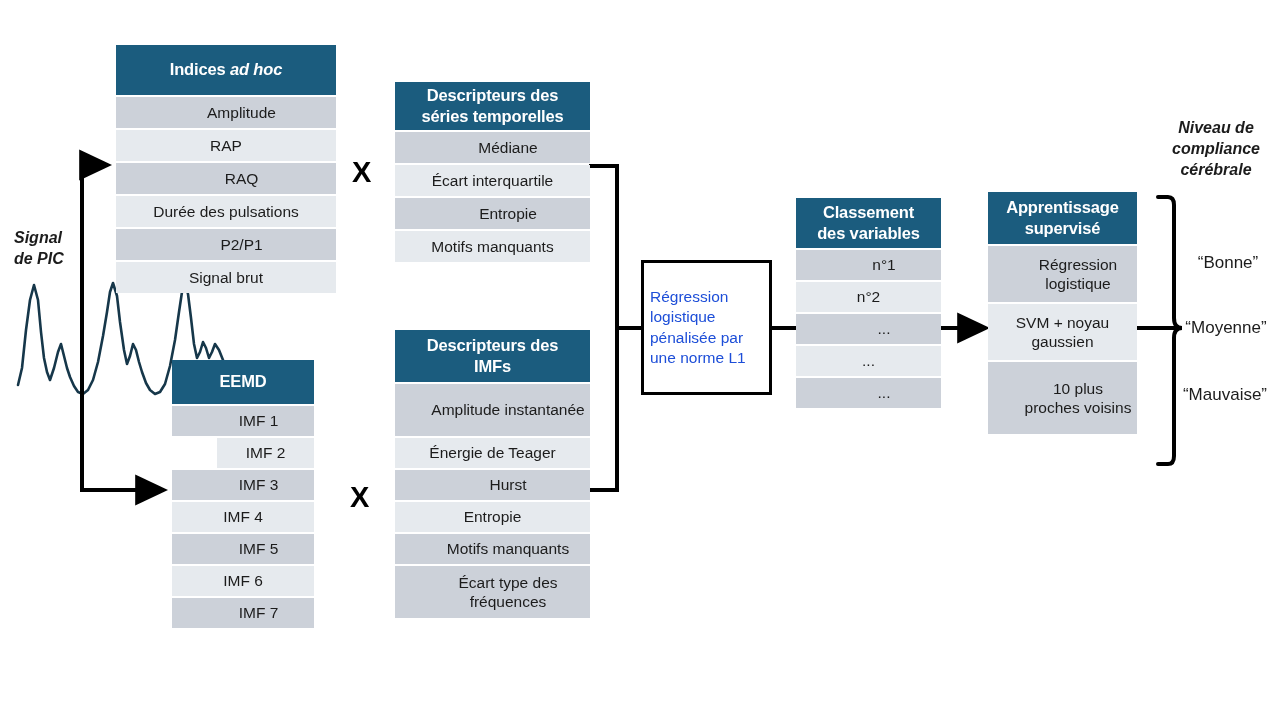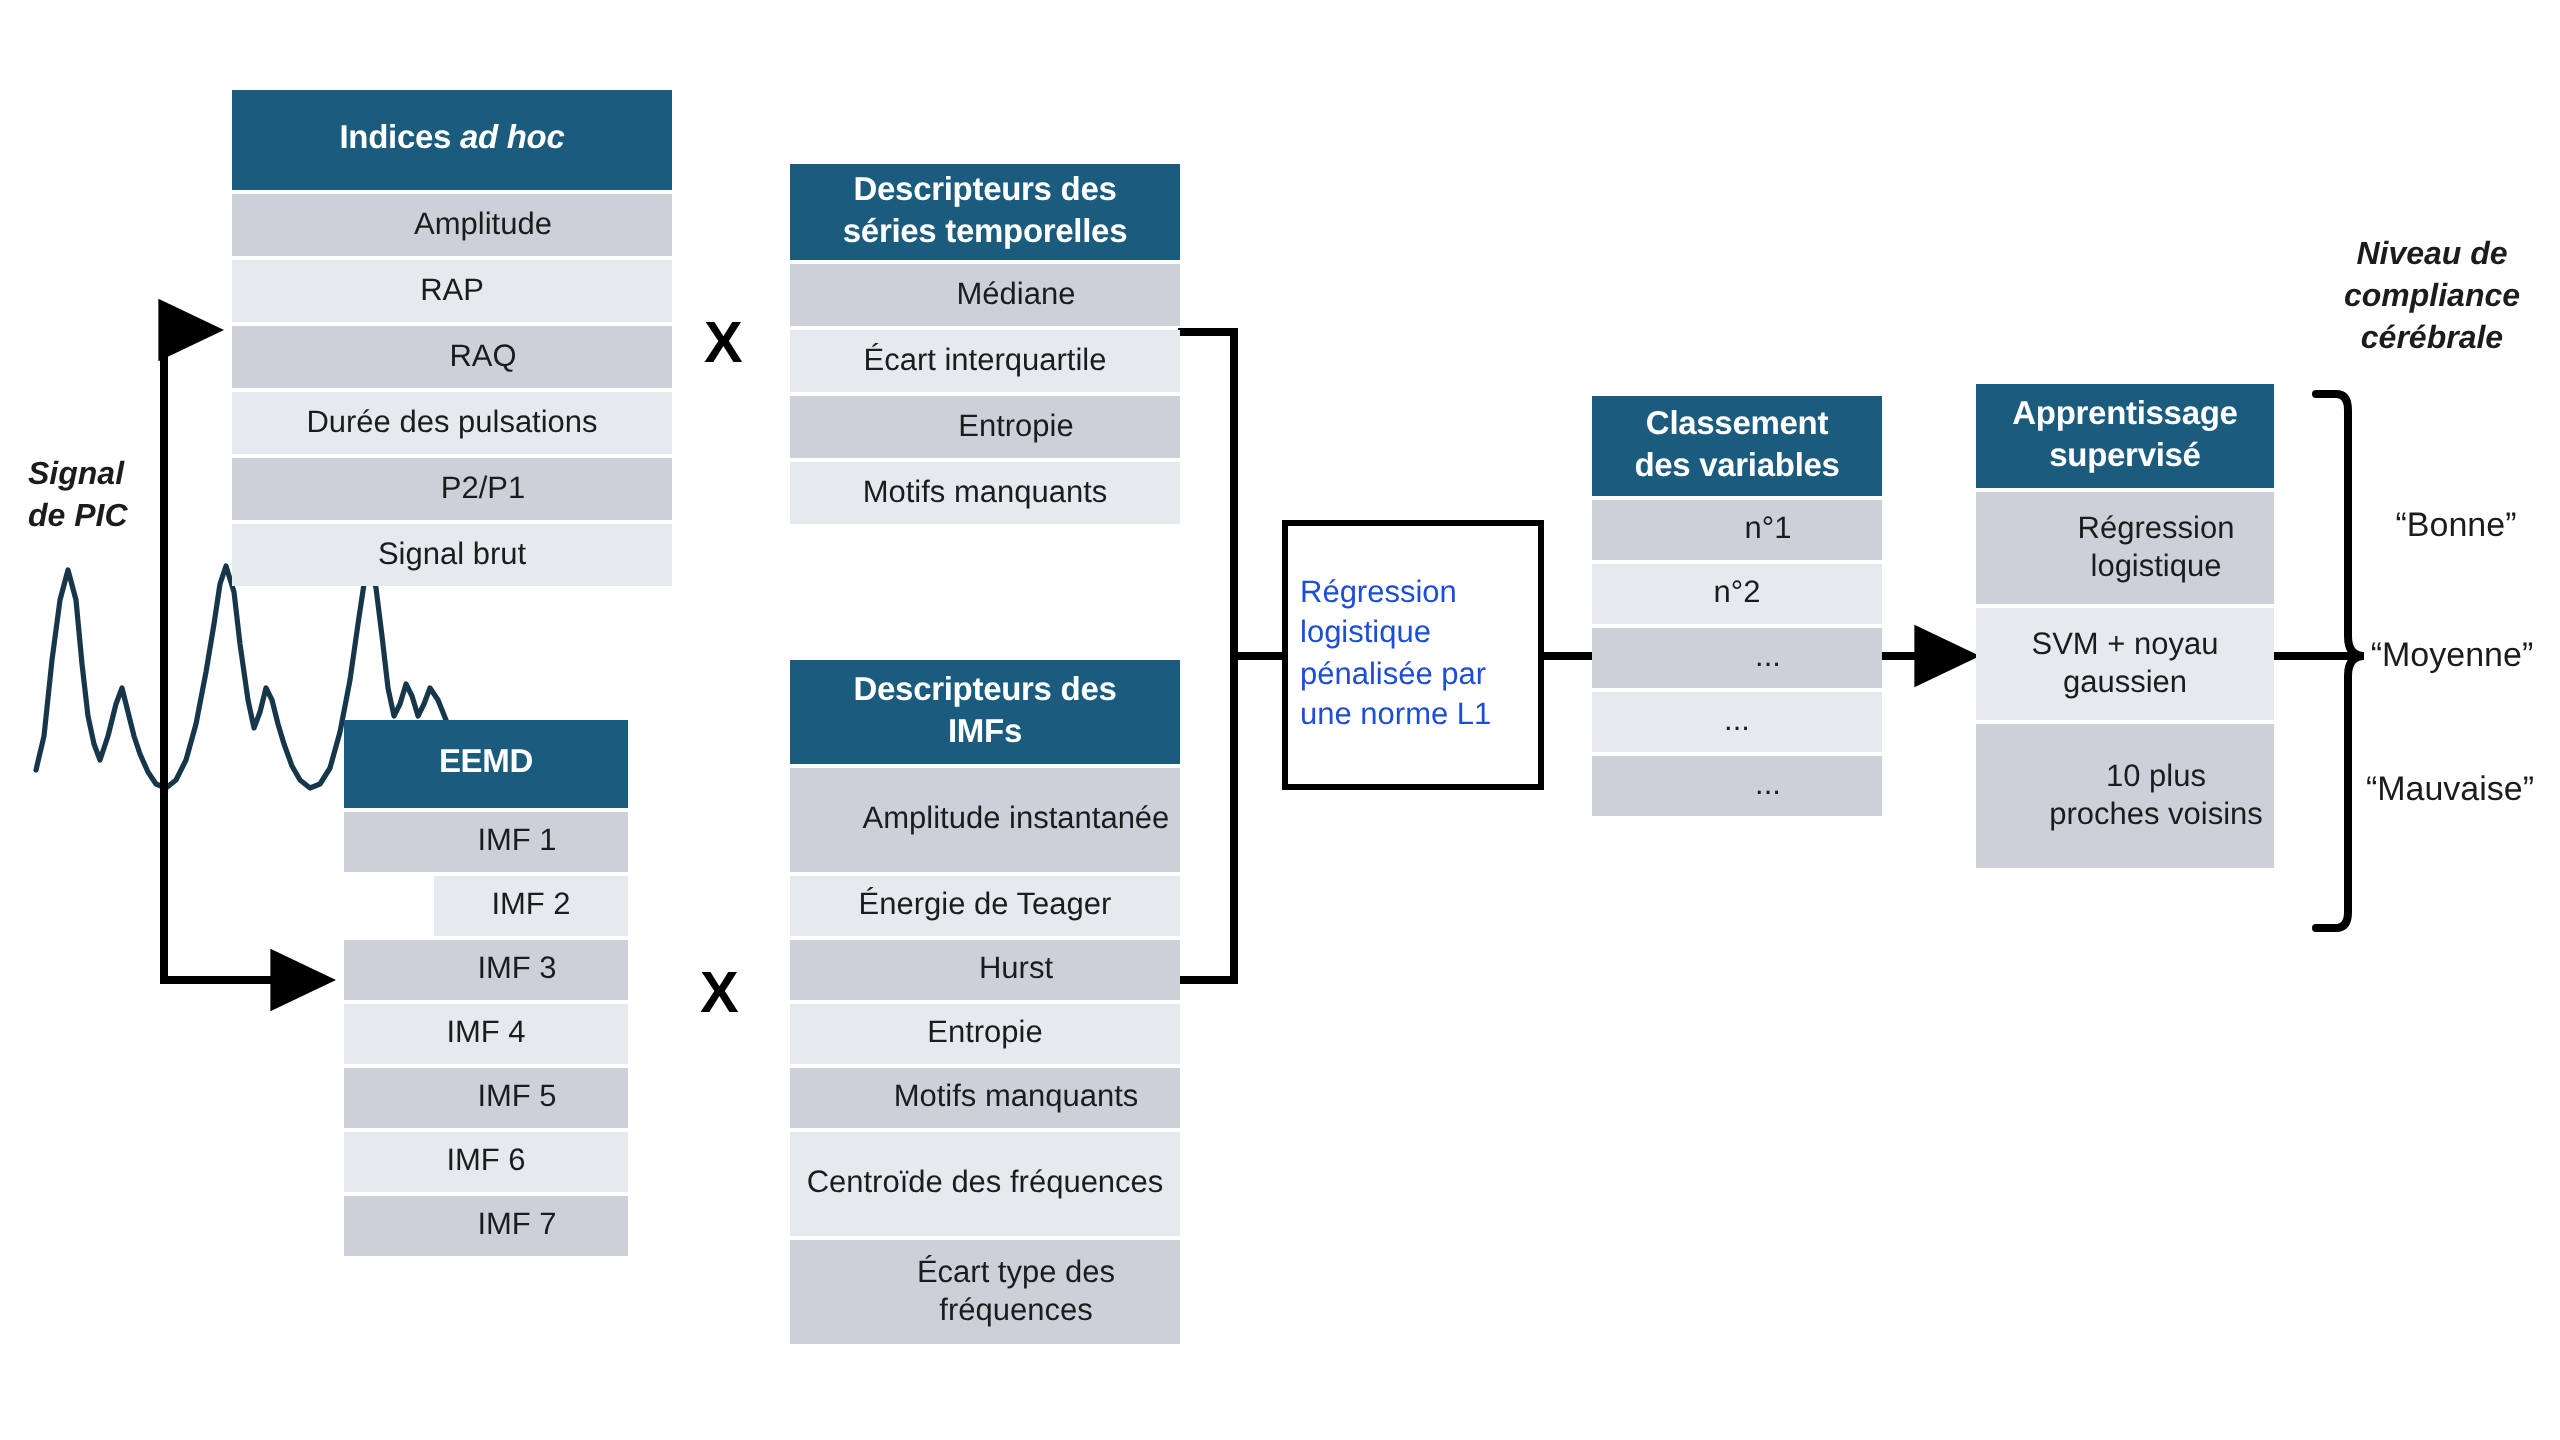--- a/index.html
+++ b/index.html
@@ -202,21 +202,20 @@
       <span>
         <span>Descripteurs des</span><br>
         <span>IMFs</span>
       </span>
     </div>
     <div class="row dk" style="height:52px;">Amplitude instantanée</div>
     <div class="row lt" style="height:30px;">Énergie de Teager</div>
     <div class="row dk" style="height:30px;">Hurst</div>
     <div class="row lt" style="height:30px;">Entropie</div>
     <div class="row dk" style="height:30px;">Motifs manquants</div>
-    <div class="row lt" style="height:52px;">Centroïde des fréquences</div>
     <div class="row dk" style="height:52px;">Écart type des fréquences</div>
   </div>
 
   <div class="plainbox" style="left:641px; top:260px; width:131px; height:135px;">
     <span>Régression logistique pénalisée par une norme L1</span>
   </div>
 
   <div class="stack" style="left:796px; top:198px; width:145px;">
     <div class="hdr" style="height:50px;">
       <span>

